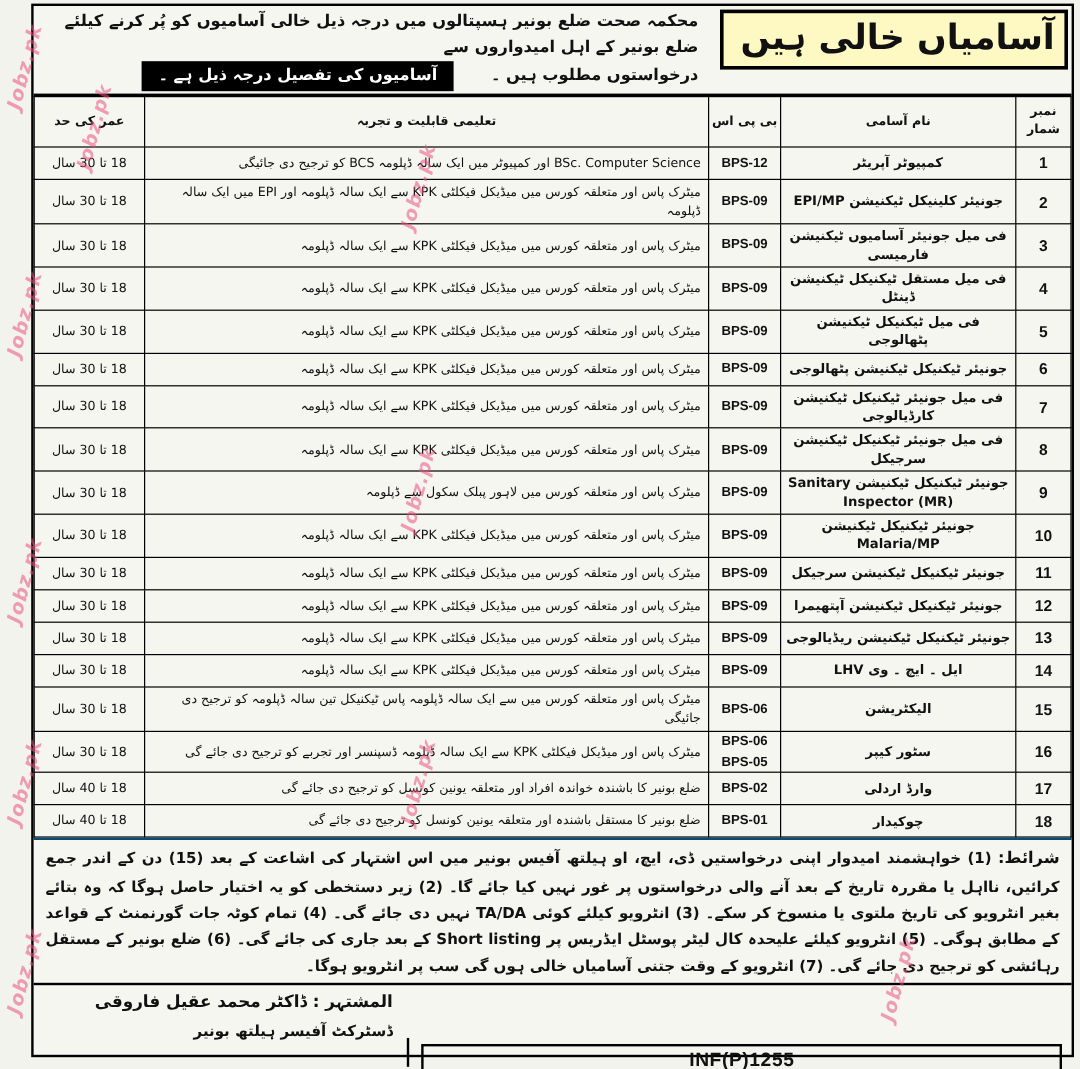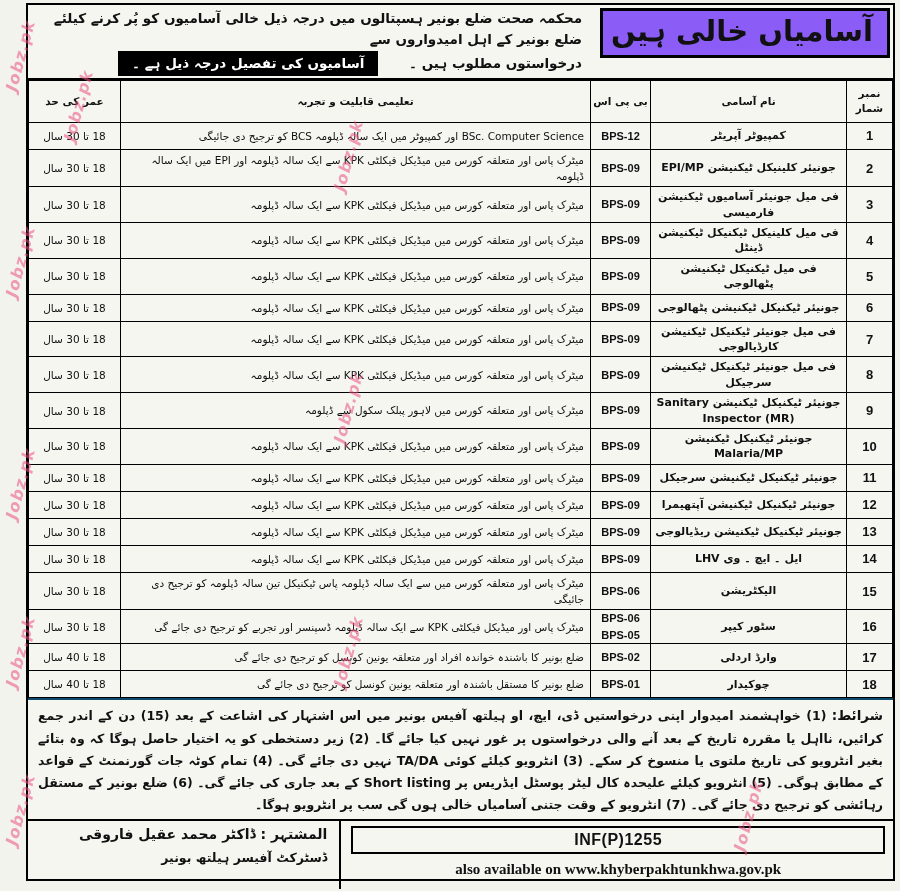--- a/index.html
+++ b/index.html
@@ -5,21 +5,21 @@
   * { margin:0; padding:0; box-sizing:border-box; }
   html,body { width:900px; height:891px; overflow:hidden; }
   body { background:#cfcfca; font-family:"DejaVu Sans", sans-serif; color:#111; }
 
   .page { position:relative; width:900px; height:891px; background:#f3f3ee; padding:3px 5px 10px 26px; overflow:hidden; }
 
   .ad { direction:rtl; height:100%; border:2px solid #000; background:#f6f6f1; display:flex; flex-direction:column; position:relative; z-index:1; }
 
   
   .top { display:flex; border-bottom:2px solid #000; align-items:stretch; }
-  .title-box { width:290px; border:3px solid #000; margin:3px 3px 20px 6px; padding:4px 8px; font-size:29px; font-weight:bold; text-align:left; line-height:1.15; background:#8b5cf6; }
+  .title-box { width:290px; border:3px solid #000; margin:3px 3px 20px 6px; padding:4px 8px; font-size:29px; font-weight:bold; text-align:right; line-height:1.15; background:#fef9c3; }
   .intro { flex:1; padding:3px 12px 2px 8px; font-size:13.5px; font-weight:bold; line-height:1.55; }
   .intro-l2 { margin-top:1px; }
   .highlight { background:#000; color:#fff; padding:2px 14px; display:inline-block; font-size:13.5px; margin-right:26px; }
 
   
   table.jobs { width:100%; border-collapse:collapse; table-layout:fixed; }
   .jobs th, .jobs td { border:1px solid #000; vertical-align:middle; }
   .jobs thead th { font-size:10.5px; font-weight:bold; padding:3px 2px; height:42px; line-height:1.45; text-align:center; }
   .jobs td { height:27px; }
   .c-serial { text-align:center; font-size:13px; font-weight:bold; font-family:"Liberation Sans", sans-serif; }
@@ -27,21 +27,21 @@
   .c-bps { text-align:center; font-size:11px; font-weight:bold; direction:ltr; white-space:pre-line; font-family:"Liberation Sans", sans-serif; line-height:1.5; }
   .c-qual { font-size:10.5px; padding:2px 6px; line-height:1.55; text-align:right; }
   .c-age { text-align:center; font-size:10.5px; white-space:nowrap; padding:1px; }
 
   
   .conditions { border-top:2px solid #0c4a6e; padding:4px 10px 4px 10px; font-size:12.5px; font-weight:bold; line-height:1.75; text-align:justify; }
   .cond-label { font-size:13.5px; }
 
   
   .footer { border-top:2px solid #000; display:flex; flex:1; min-height:70px; }
-  .inf-side { width:64%; padding:5px 8px 4px 10px; border-left:2px solid #000; display:flex; flex-direction:column; }
+  .inf-side { width:64%; padding:5px 8px 4px 10px; border-left:2px solid #000; display:flex; flex-direction:column;margin-top:44px; }
   .inf-box { border:2px solid #000; padding:3px 6px; text-align:center; font-weight:bold; font-size:16px; direction:ltr; font-family:"Liberation Sans", sans-serif; letter-spacing:.5px; }
   .availability { margin-top:7px; text-align:center; font-weight:bold; font-size:15px; direction:ltr; font-family:"Liberation Serif", serif; }
   .adv-side { flex:1; padding:5px 12px; font-weight:bold; }
   .adv-name { font-size:14px; }
   .adv-title { font-size:12.5px; margin-top:8px; }
 
   
   .wm { position:absolute; z-index:5; font-size:16px; font-weight:bold; font-style:italic; color:rgba(234,80,130,.55); transform:rotate(-75deg); letter-spacing:1px; pointer-events:none; direction:ltr; font-family:"DejaVu Sans", sans-serif; white-space:nowrap; }
 </style>
 </head>
@@ -110,21 +110,21 @@
   <tr class="job-row">
     <td class="c-serial">3</td>
     <td class="c-post">فی میل جونیئر آسامیوں ٹیکنیشن فارمیسی</td>
     <td class="c-bps">BPS-09</td>
     <td class="c-qual">میٹرک پاس اور متعلقہ کورس میں میڈیکل فیکلٹی KPK سے ایک سالہ ڈپلومہ</td>
     <td class="c-age">18 تا 30 سال</td>
   </tr>
 
   <tr class="job-row">
     <td class="c-serial">4</td>
-    <td class="c-post">فی میل کلینیکل ٹیکنیکل ٹیکنیشن ڈینٹل</td>
+    <td class="c-post">فی میل مستقل ٹیکنیکل ٹیکنیشن ڈینٹل</td>
     <td class="c-bps">BPS-09</td>
     <td class="c-qual">میٹرک پاس اور متعلقہ کورس میں میڈیکل فیکلٹی KPK سے ایک سالہ ڈپلومہ</td>
     <td class="c-age">18 تا 30 سال</td>
   </tr>
 
   <tr class="job-row">
     <td class="c-serial">5</td>
     <td class="c-post">فی میل ٹیکنیکل ٹیکنیشن پٹھالوجی</td>
     <td class="c-bps">BPS-09</td>
     <td class="c-qual">میٹرک پاس اور متعلقہ کورس میں میڈیکل فیکلٹی KPK سے ایک سالہ ڈپلومہ</td>

